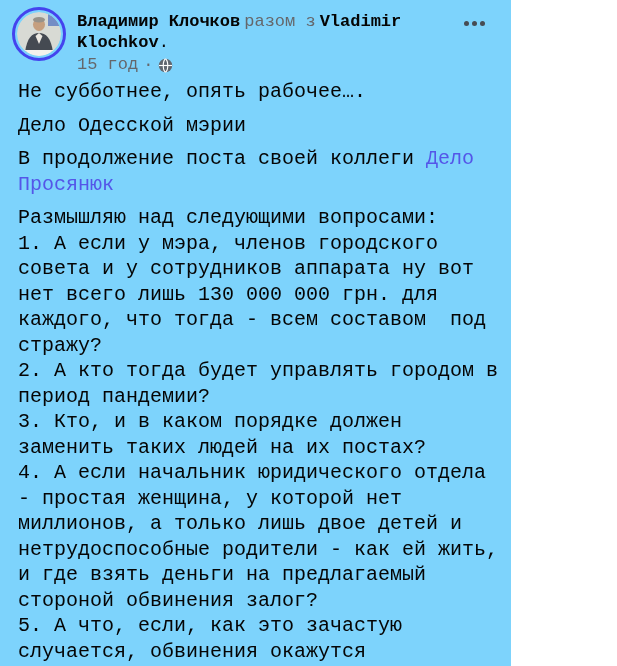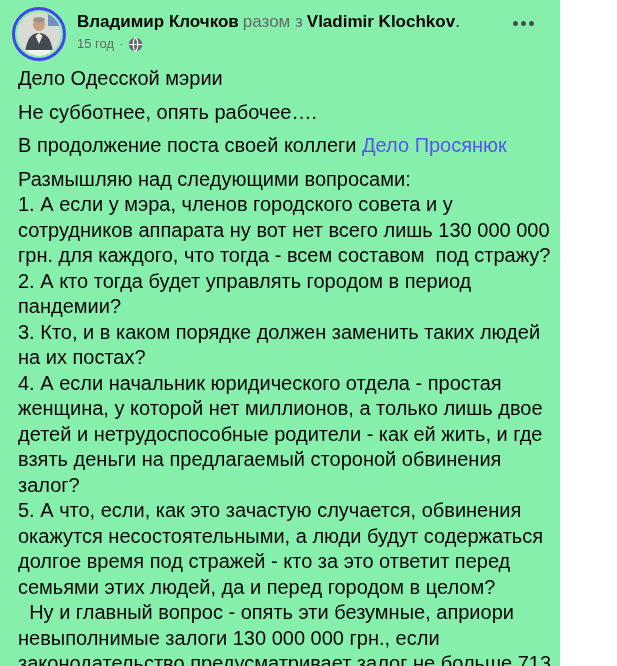--- a/index.html
+++ b/index.html
@@ -3,24 +3,25 @@
 <meta charset="utf-8">
 <style>
   html, body {
     margin: 0;
     padding: 0;
     background: #ffffff;
     font-family: "Liberation Sans", sans-serif;
   }
   .post {
     position: relative;
-    width: 560px;
+    width: 511px;
     height: 666px;
-    background: #86efac;
+    background: #7dd3fc;
     overflow: hidden;
+    font-family: Liberation Mono, monospace;
   }
   
   .header {
     display: flex;
     align-items: flex-start;
     padding: 7px 16px 0 12px;
   }
   .avatar-ring {
     flex: none;
     width: 54px;
@@ -43,21 +44,21 @@
     color: #050505;
     text-decoration: none;
     cursor: pointer;
   }
   .connector { color: #65676b; margin: 0 4px; }
   .period { color: #050505; }
   .meta-line {
     margin-top: 3px;
     display: flex;
     align-items: center;
-    font-size: 13px;
+    font-size: 17px;
     line-height: 18px;
     color: #65676b;
   }
   .meta-sep { margin: 0 5px; }
   .timestamp { color: #65676b; text-decoration: none; cursor: pointer; }
   .globe { display: block; margin-top: 1px; }
   .more-btn {
     position: absolute;
     top: 15px;
     right: 24px;
@@ -134,22 +135,22 @@
 
     <div class="more-btn">
       <i></i>
         <i></i>
         <i></i>
     </div>
 
   </div>
 
   <div class="body-text">
+    <p>Не субботнее, опять рабочее….</p>
     <p>Дело Одесской мэрии</p>
-    <p>Не субботнее, опять рабочее….</p>
     <p><span>В продолжение поста своей коллеги </span><a class="mention-link">Дело Просянюк</a></p>
     <p>Размышляю над следующими вопросами:
 1. А если у мэра, членов городского совета и у сотрудников аппарата ну вот нет всего лишь 130 000 000 грн. для каждого, что тогда - всем составом  под стражу?
 2. А кто тогда будет управлять городом в период пандемии?
 3. Кто, и в каком порядке должен заменить таких людей на их постах?
 4. А если начальник юридического отдела - простая женщина, у которой нет миллионов, а только лишь двое детей и нетрудоспособные родители - как ей жить, и где взять деньги на предлагаемый стороной обвинения залог?
 5. А что, если, как это зачастую случается, обвинения окажутся несостоятельными, а люди будут содержаться долгое время под стражей - кто за это ответит перед семьями этих людей, да и перед городом в целом?
   Ну и главный вопрос - опять эти безумные, априори невыполнимые залоги 130 000 000 грн., если законодательство предусматривает залог не больше 713 700 грн - очередной забор в ЕСПЧ?</p>
     <p>Просто мысли вслух…</p>
   </div>

